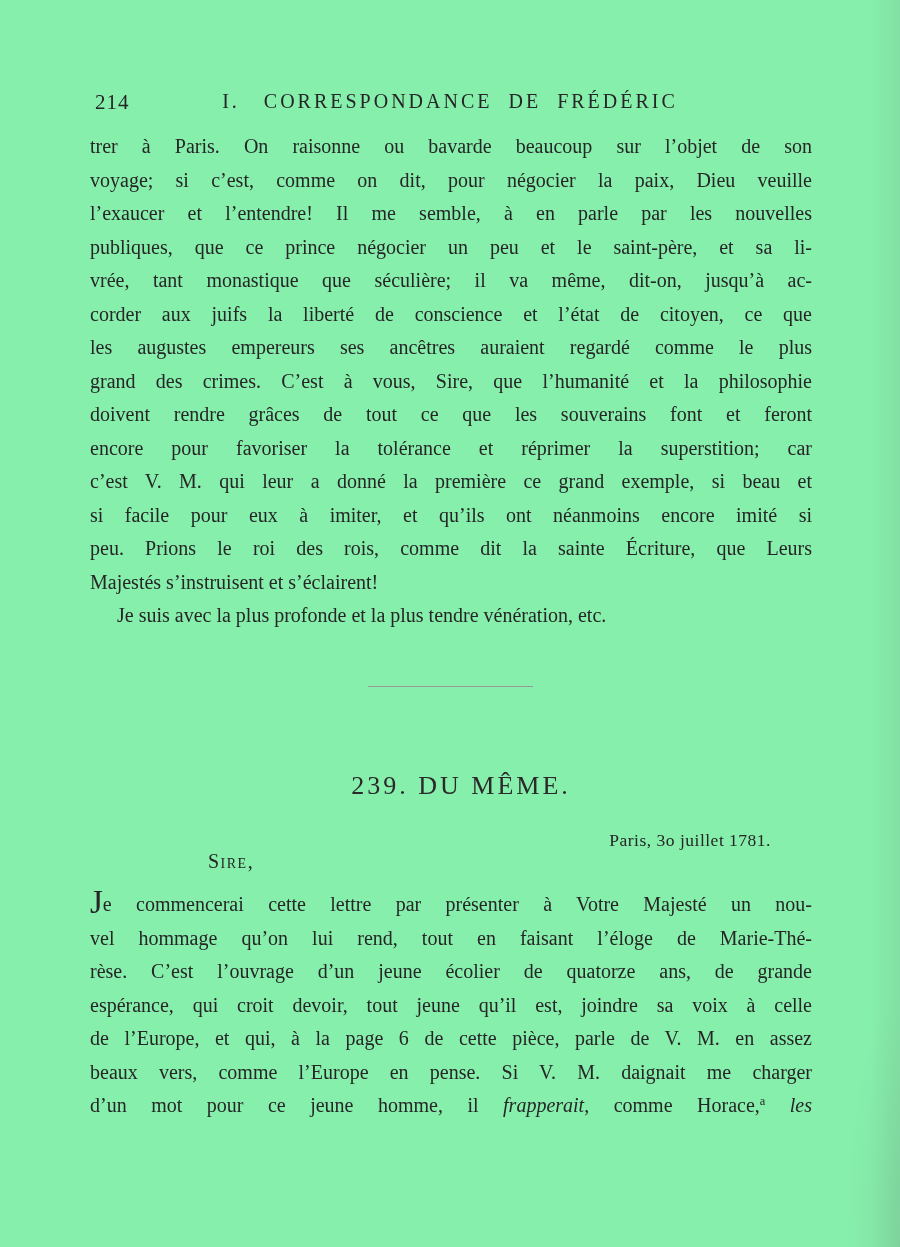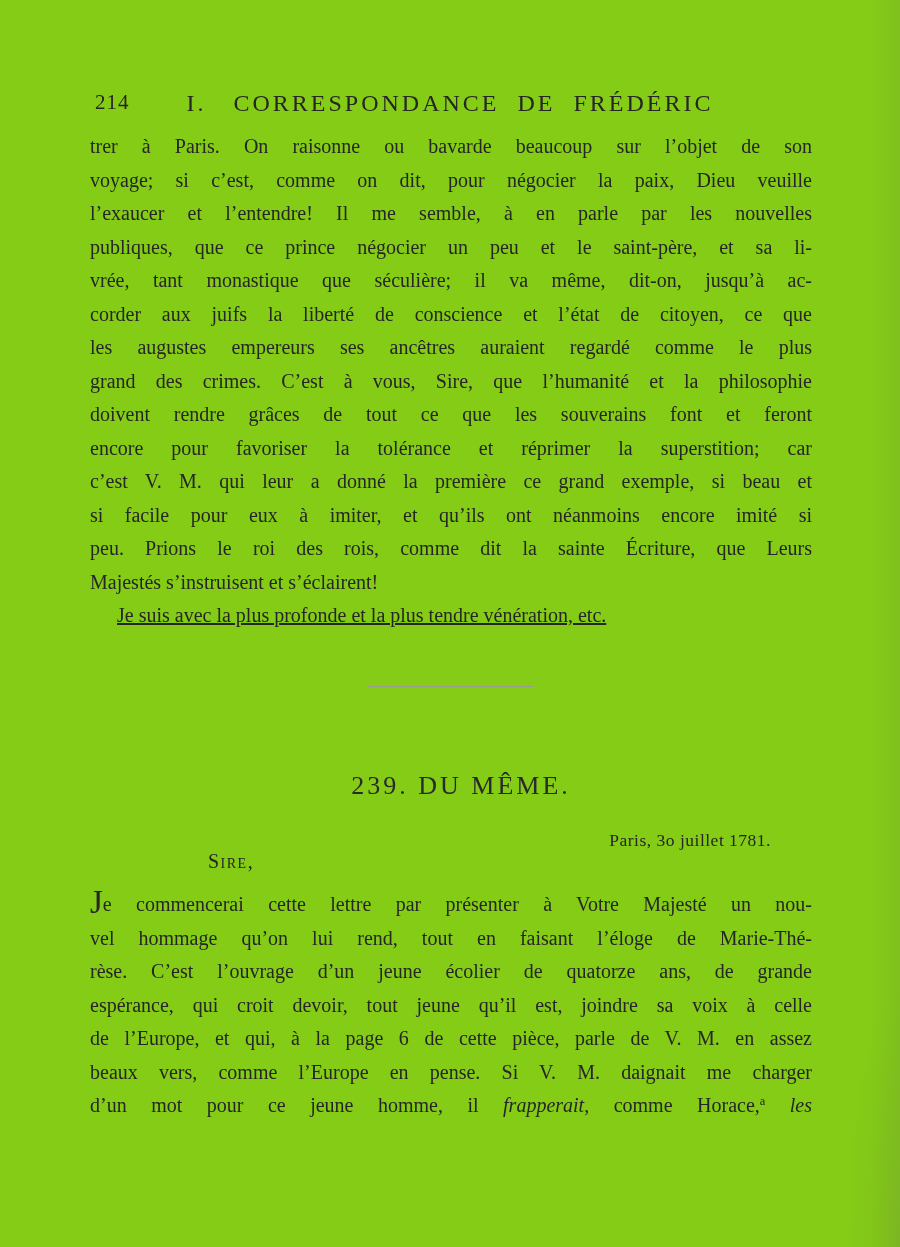--- a/index.html
+++ b/index.html
@@ -1,21 +1,21 @@
 <!DOCTYPE html>
 <html><head>
 <meta charset="utf-8">
 <style>
   html, body { margin: 0; padding: 0; background: #e8e8e4; }
   .page {
     position: relative;
     width: 900px;
     height: 1247px;
     margin: 0 auto;
-    background: #84cc16;
+    background: #86efac;
     color: #262626;
     font-family: "Liberation Serif", "DejaVu Serif", serif;
     overflow: hidden;
   }
   .edge-shadow {
     position: absolute;
     top: 0; right: 0;
     width: 30px; height: 100%;
     background: linear-gradient(to right, rgba(90,90,85,0), rgba(90,90,85,0.10));
     pointer-events: none;
@@ -28,21 +28,21 @@
     pointer-events: none;
   }
   .running-header { position: absolute; top: 90px; left: 0; width: 100%; height: 30px; }
   .page-number {
     position: absolute; left: 95px; top: 0;
     font-size: 21px; letter-spacing: 1px;
   }
   .running-title {
     position: absolute; left: 0; top: 0; width: 100%;
     text-align: center;
-    font-size: 24px; letter-spacing: 3px;
+    font-size: 20px; letter-spacing: 3px;
     white-space: pre;
   }
   .text-block { position: absolute; left: 90px; width: 722px; }
   .letter-body .line {
     font-size: 20px;
     line-height: 33.5px;
     height: 33.5px;
     text-align: justify;
     text-align-last: justify;
     text-justify: inter-word;
@@ -116,21 +116,21 @@
       <div class="line">les augustes empereurs ses ancêtres auraient regardé comme le plus</div>
       <div class="line">grand des crimes.  C’est à vous, Sire, que l’humanité et la philosophie</div>
       <div class="line">doivent rendre grâces de tout ce que les souverains font et feront</div>
       <div class="line">encore pour favoriser la tolérance et réprimer la superstition; car</div>
       <div class="line">c’est V. M. qui leur a donné la première ce grand exemple, si beau et</div>
       <div class="line">si facile pour eux à imiter, et qu’ils ont néanmoins encore imité si</div>
       <div class="line">peu.  Prions le roi des rois, comme dit la sainte Écriture, que Leurs</div>
       <div class="line">Majestés s’instruisent et s’éclairent!</div>
     </div>
 
-  <div class="text-block letter1" style="top: 599px; text-decoration: underline;">
+  <div class="text-block letter1" style="top: 599px;">
     <div class="closing-line">Je suis avec la plus profonde et la plus tendre vénération, etc.</div>
   </div>
 
   <div class="divider"></div>
 
   <div class="letter-heading">239.  DU MÊME.</div>
 
   <div class="dateline">Paris, 3o juillet 1781.</div>
 
   <div class="salutation">Sire,</div>

